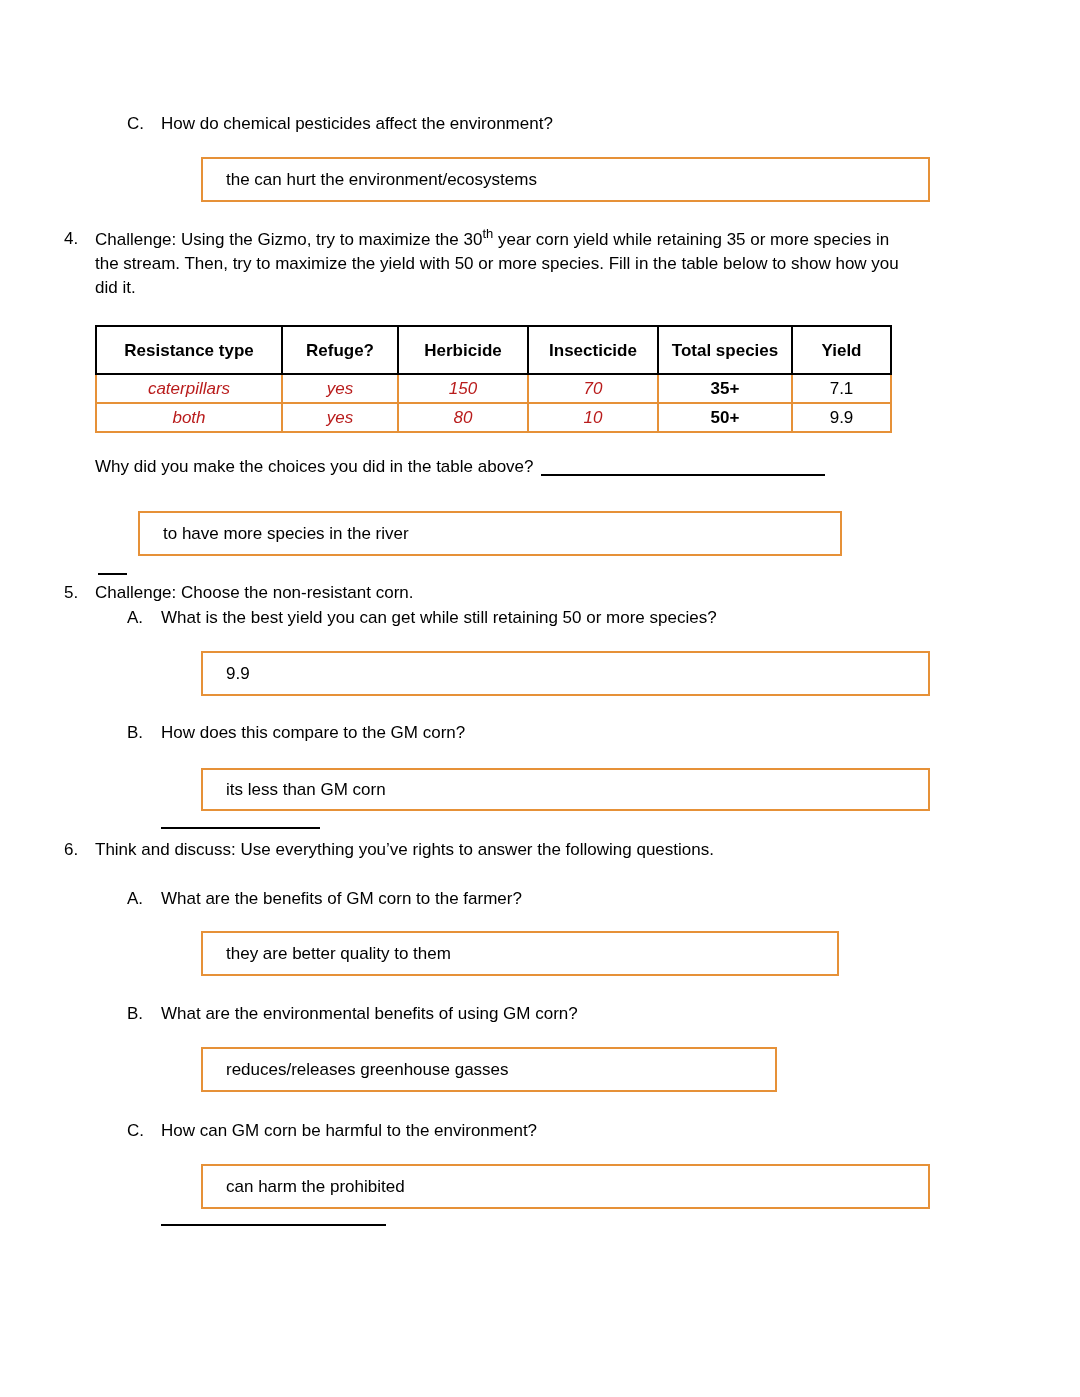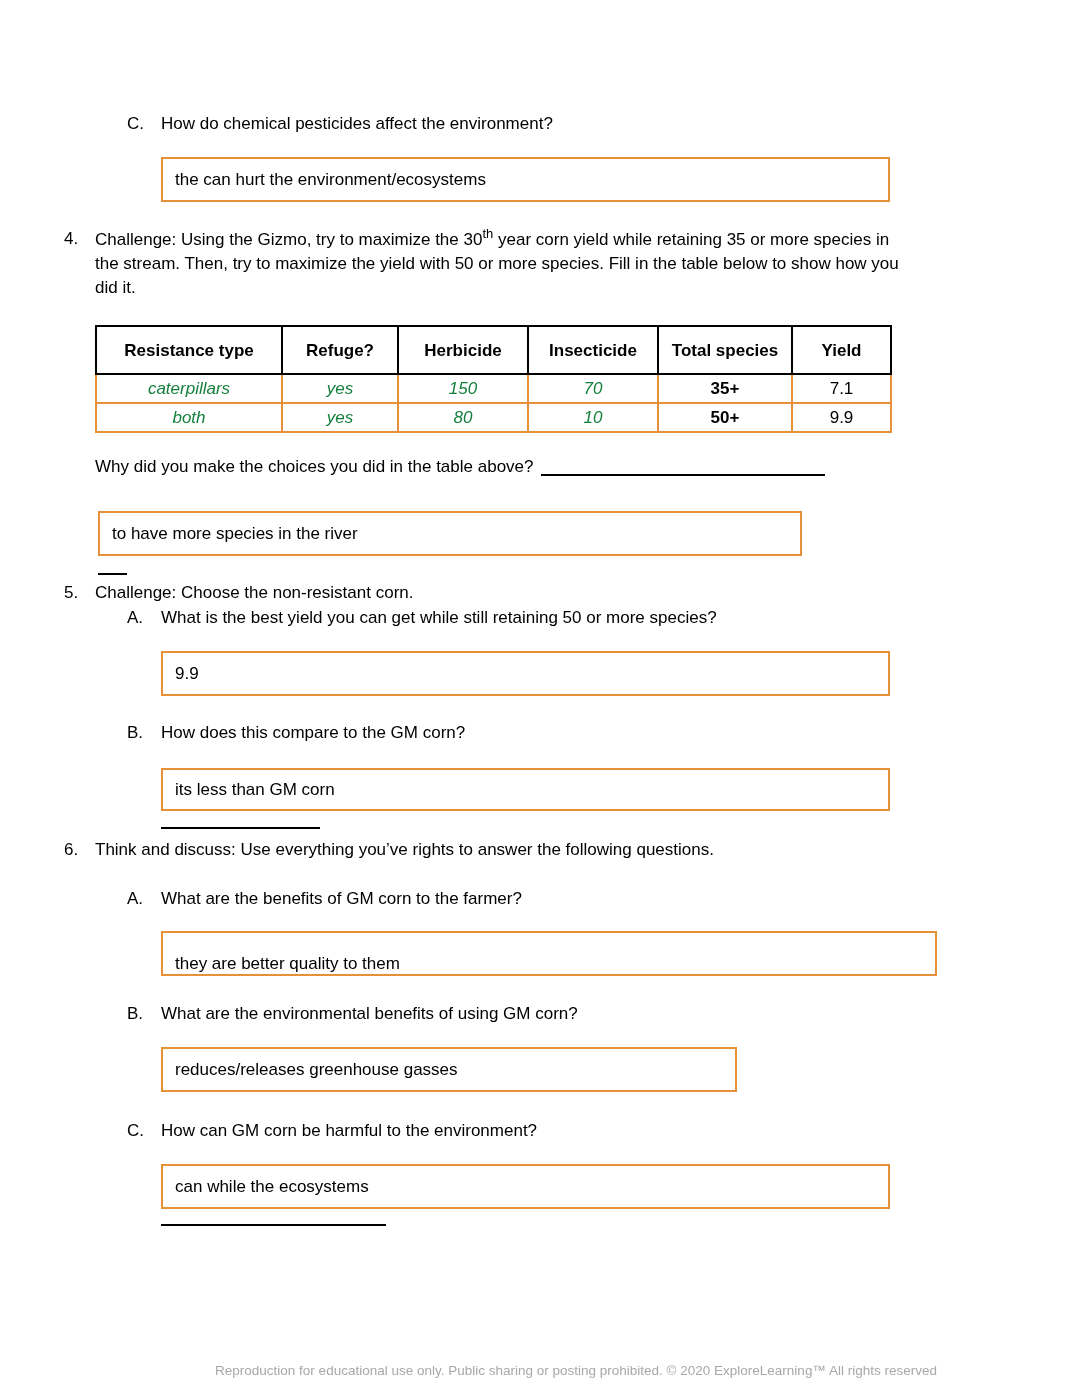--- a/index.html
+++ b/index.html
@@ -10,34 +10,34 @@
   }
   .abs { position:absolute; }
   .qrow { display:flex; line-height:22px; }
   .qlabel-main { flex:0 0 31px; }
   .qlabel-sub { flex:0 0 34px; }
   .uline { }
   sup.th { font-size:13px; line-height:0; vertical-align:super; }
   .para { line-height:24px; }
   .answer-box {
     position:absolute; box-sizing:border-box; border:2px solid #e69138;
-    background:#ffffff; display:flex; align-items:center; padding-left:12px;
+    background:#ffffff; display:flex; align-items:center; padding-left:23px;margin-left:40px;
   }
   .hline { position:absolute; border-top:2.5px solid #000; height:0; }
   
   table.gizmo { border-collapse:collapse; table-layout:fixed; width:795px; }
   table.gizmo th {
     border:2px solid #000; font-weight:bold; font-size:17px; text-align:center;
     vertical-align:middle; height:46px; padding:0; line-height:21px;
   }
   table.gizmo td {
     text-align:center; vertical-align:middle; height:27px; padding:0;
     border:2px solid #e69138;
   }
-  td.entry { color:#15803d; font-style:italic; }
+  td.entry { color:#b91c1c; font-style:italic; }
   th.speciesh, td.species { border:3px solid #000; }
   td.species { font-weight:bold; color:#000; font-style:normal; }
   td.yieldv { color:#000; font-style:normal; }
   .footer {
     position:absolute; left:72px; width:1008px; top:1363px; text-align:center;
     font-size:13.5px; color:#a8a8a8;
   }
 </style>
 </head>
 <body>
@@ -130,34 +130,33 @@
   <div class="hline" style="left:161px; top:827px; width:159px;"></div>
 
   <div class="abs qrow" style="left:64px; top:839px; width:956px;">
     <span class="qlabel-main">6.</span>
     <span><span class="uline">Think and discuss</span><span>: Use everything you’ve rights to answer the following questions.</span></span>
   </div>
   <div class="abs qrow" style="left:127px; top:888px; width:900px;">
     <span class="qlabel-sub">A.</span>
     <span>What are the benefits of GM corn to the farmer?</span>
   </div>
-  <div class="answer-box" style="left:161px; top:931px; width:776px; height:45px;align-items:flex-end;">
+  <div class="answer-box" style="left:161px; top:931px; width:638px; height:45px;">
     <span>they are better quality to them</span>
   </div>
   <div class="abs qrow" style="left:127px; top:1003px; width:900px;">
     <span class="qlabel-sub">B.</span>
     <span>What are the environmental benefits of using GM corn?</span>
   </div>
   <div class="answer-box" style="left:161px; top:1047px; width:576px; height:45px;">
     <span>reduces/releases greenhouse gasses</span>
   </div>
   <div class="abs qrow" style="left:127px; top:1120px; width:900px;">
     <span class="qlabel-sub">C.</span>
     <span>How can GM corn be harmful to the environment?</span>
   </div>
   <div class="answer-box" style="left:161px; top:1164px; width:729px; height:45px;">
-    <span>can while the ecosystems</span>
+    <span>can harm the prohibited</span>
   </div>
   <div class="hline" style="left:161px; top:1224px; width:225px;"></div>
 
-  <div class="footer">Reproduction for educational use only. Public sharing or posting prohibited. © 2020 ExploreLearning™ All rights reserved</div>
 
 </div>
 
 </body></html>

